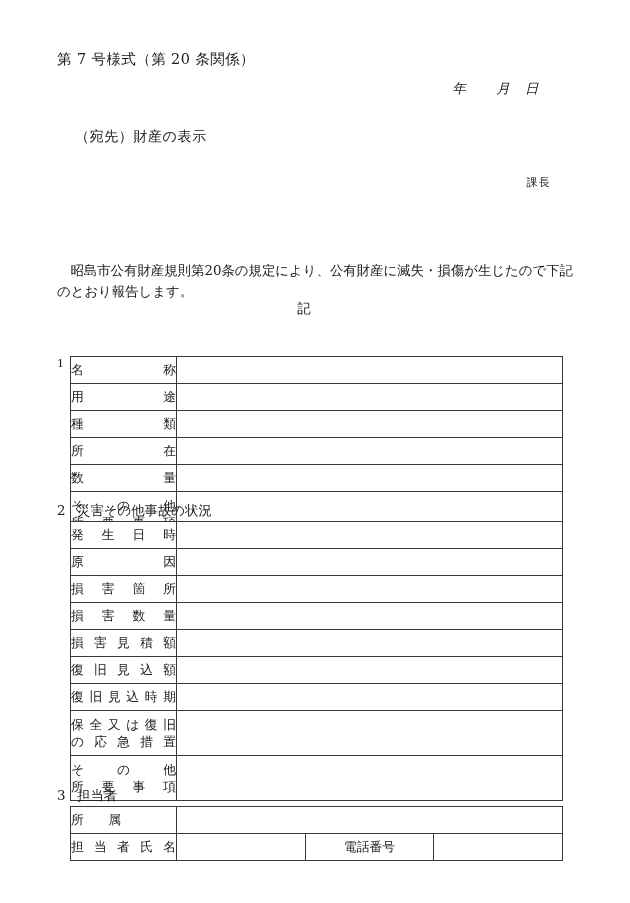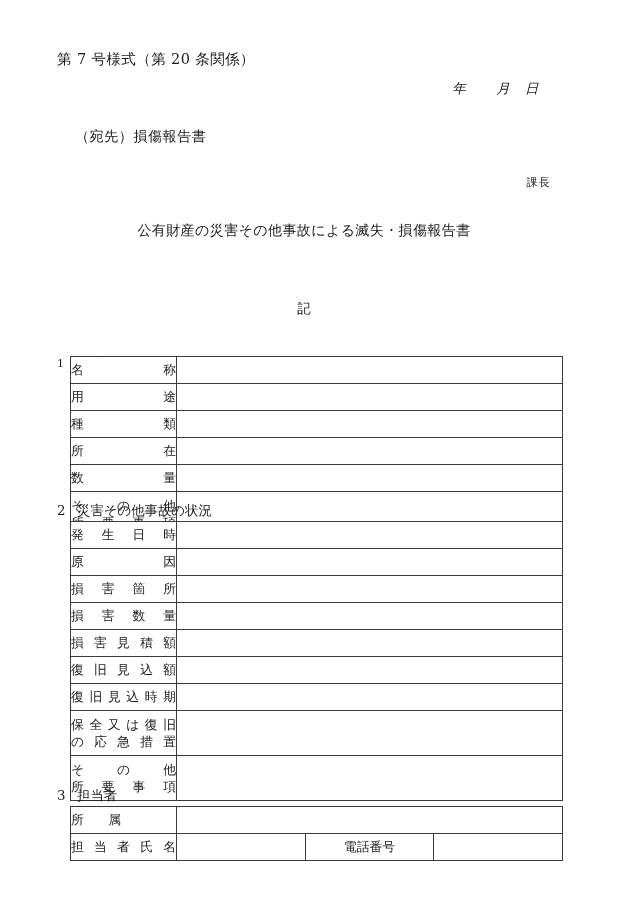--- a/index.html
+++ b/index.html
@@ -178,26 +178,26 @@
 <body>
 
 <div class="page">
 
   <div class="form-no">第 7 号様式（第 20 条関係）</div>
 
   <div class="date-line">
     <span class="dchar">年</span><span class="dchar">月</span><span class="dchar">日</span>
   </div>
 
-  <div class="addressee">（宛先）損傷報告書</div>
+  <div class="addressee">（宛先）財産の表示</div>
 
   <div class="signer">課長</div>
 
-  <div class="doc-title">公有財産の災害その他事故による滅失・損傷報告書</div>
-
+
+  <div class="body-text">昭島市公有財産規則第20条の規定により、公有財産に滅失・損傷が生じたので下記のとおり報告します。</div>
 
   <div class="ki-mark">記</div>
 
   <div class="sec-label" style="top:354px;font-family:Liberation Serif, serif;">
     <span class="num">1</span><span>財産の表示</span>
   </div>
 
   <table class="form-table" id="table-property">
     <tbody>
       <tr>

